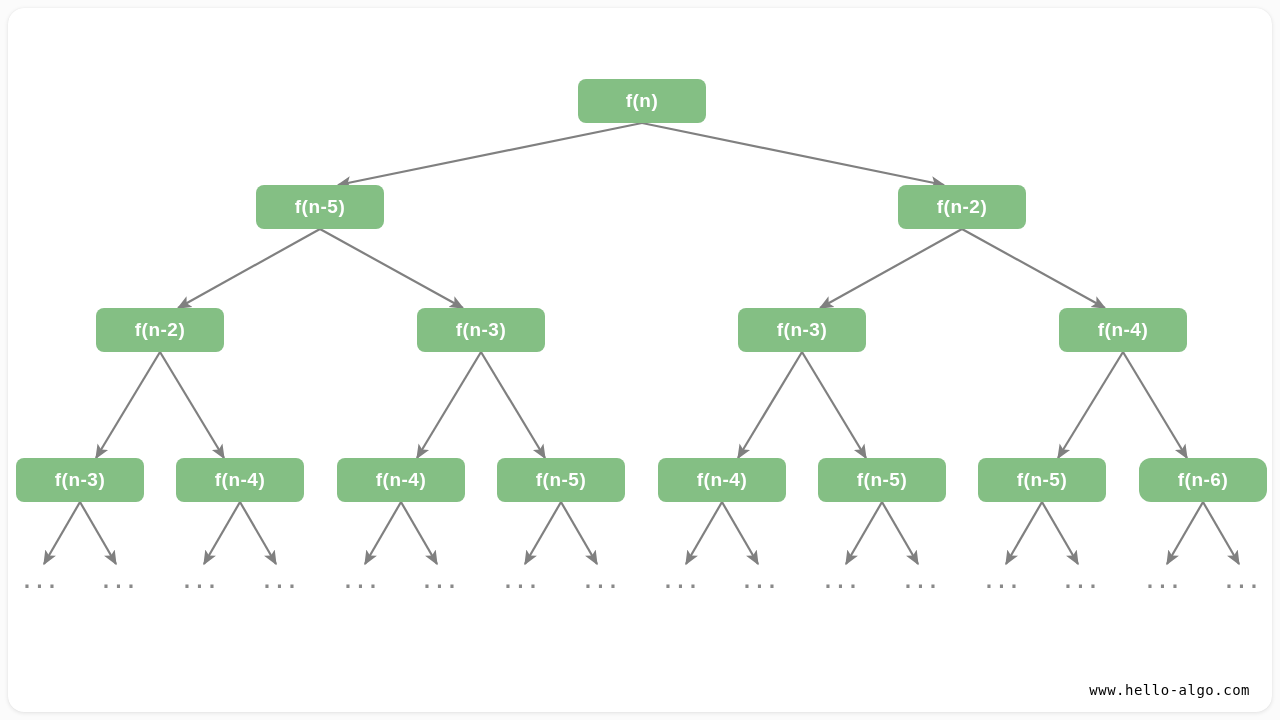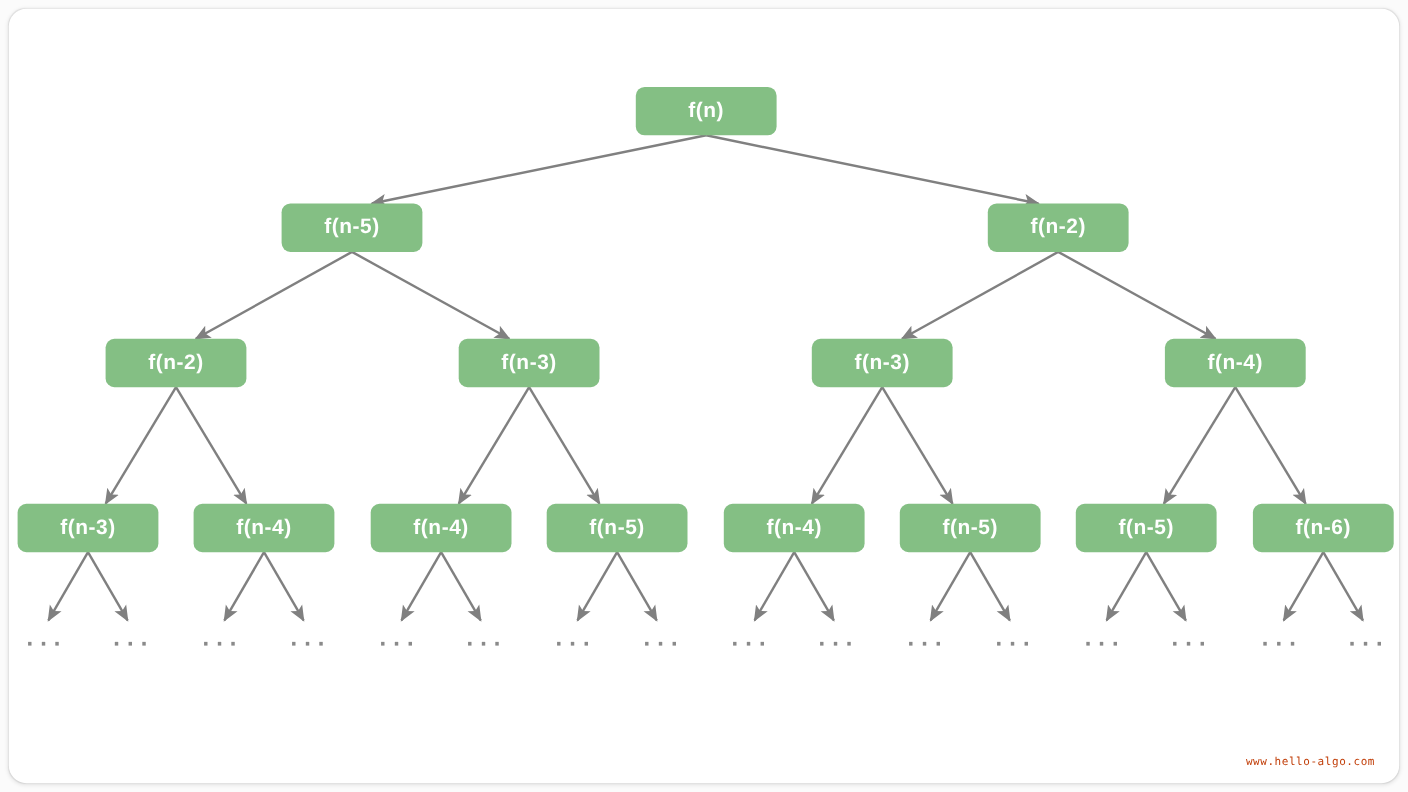--- a/index.html
+++ b/index.html
@@ -61,23 +61,23 @@
     font-weight: bold;
     letter-spacing: 1px;
     line-height: 1;
     transform: translate(-50%, -50%);
     white-space: nowrap;
   }
   #watermark {
     position: absolute;
     right: 22px;
     bottom: 14px;
-    color: #c2410c;
+    color: #000000;
     font-family: "DejaVu Sans Mono", monospace;
-    font-size: 10px;
+    font-size: 14px;
     letter-spacing: 0.5px;
     white-space: nowrap;
   }
 </style>
 </head>
 <body>
 
 <div id="card">
   <div id="stage">
 
@@ -129,21 +129,21 @@
         <div class="node" style="width: 128px; left: 409px; top: 300px; background: rgb(132, 191, 132); color: rgb(255, 255, 255);">f(n-3)</div>
         <div class="node" style="width: 128px; left: 730px; top: 300px; background: rgb(132, 191, 132); color: rgb(255, 255, 255);">f(n-3)</div>
         <div class="node" style="width: 128px; left: 1051px; top: 300px; background: rgb(132, 191, 132); color: rgb(255, 255, 255);">f(n-4)</div>
         <div class="node" style="width: 128px; left: 8px; top: 450px; background: rgb(132, 191, 132); color: rgb(255, 255, 255);">f(n-3)</div>
         <div class="node" style="width: 128px; left: 168px; top: 450px; background: rgb(132, 191, 132); color: rgb(255, 255, 255);">f(n-4)</div>
         <div class="node" style="width: 128px; left: 329px; top: 450px; background: rgb(132, 191, 132); color: rgb(255, 255, 255);">f(n-4)</div>
         <div class="node" style="width: 128px; left: 489px; top: 450px; background: rgb(132, 191, 132); color: rgb(255, 255, 255);">f(n-5)</div>
         <div class="node" style="width: 128px; left: 650px; top: 450px; background: rgb(132, 191, 132); color: rgb(255, 255, 255);">f(n-4)</div>
         <div class="node" style="width: 128px; left: 810px; top: 450px; background: rgb(132, 191, 132); color: rgb(255, 255, 255);">f(n-5)</div>
         <div class="node" style="width: 128px; left: 970px; top: 450px; background: rgb(132, 191, 132); color: rgb(255, 255, 255);">f(n-5)</div>
-        <div class="node" style="width: 128px; left: 1131px; top: 450px; background: rgb(132, 191, 132); color: rgb(255, 255, 255);">f(n-6)</div>
+        <div class="node" style="width: 128px; left: 1131px; top: 450px; background: rgb(132, 191, 132); color: rgb(255, 255, 255); border-radius: 12px;">f(n-6)</div>
       </div>
     <div id="ellipsis-layer">
         <div class="ellipsis" style="left: 32px; top: 578px; color: rgb(138, 138, 138);">···</div>
         <div class="ellipsis" style="left: 111px; top: 578px; color: rgb(138, 138, 138);">···</div>
         <div class="ellipsis" style="left: 192px; top: 578px; color: rgb(138, 138, 138);">···</div>
         <div class="ellipsis" style="left: 272px; top: 578px; color: rgb(138, 138, 138);">···</div>
         <div class="ellipsis" style="left: 353px; top: 578px; color: rgb(138, 138, 138);">···</div>
         <div class="ellipsis" style="left: 432px; top: 578px; color: rgb(138, 138, 138);">···</div>
         <div class="ellipsis" style="left: 513px; top: 578px; color: rgb(138, 138, 138);">···</div>
         <div class="ellipsis" style="left: 593px; top: 578px; color: rgb(138, 138, 138);">···</div>

